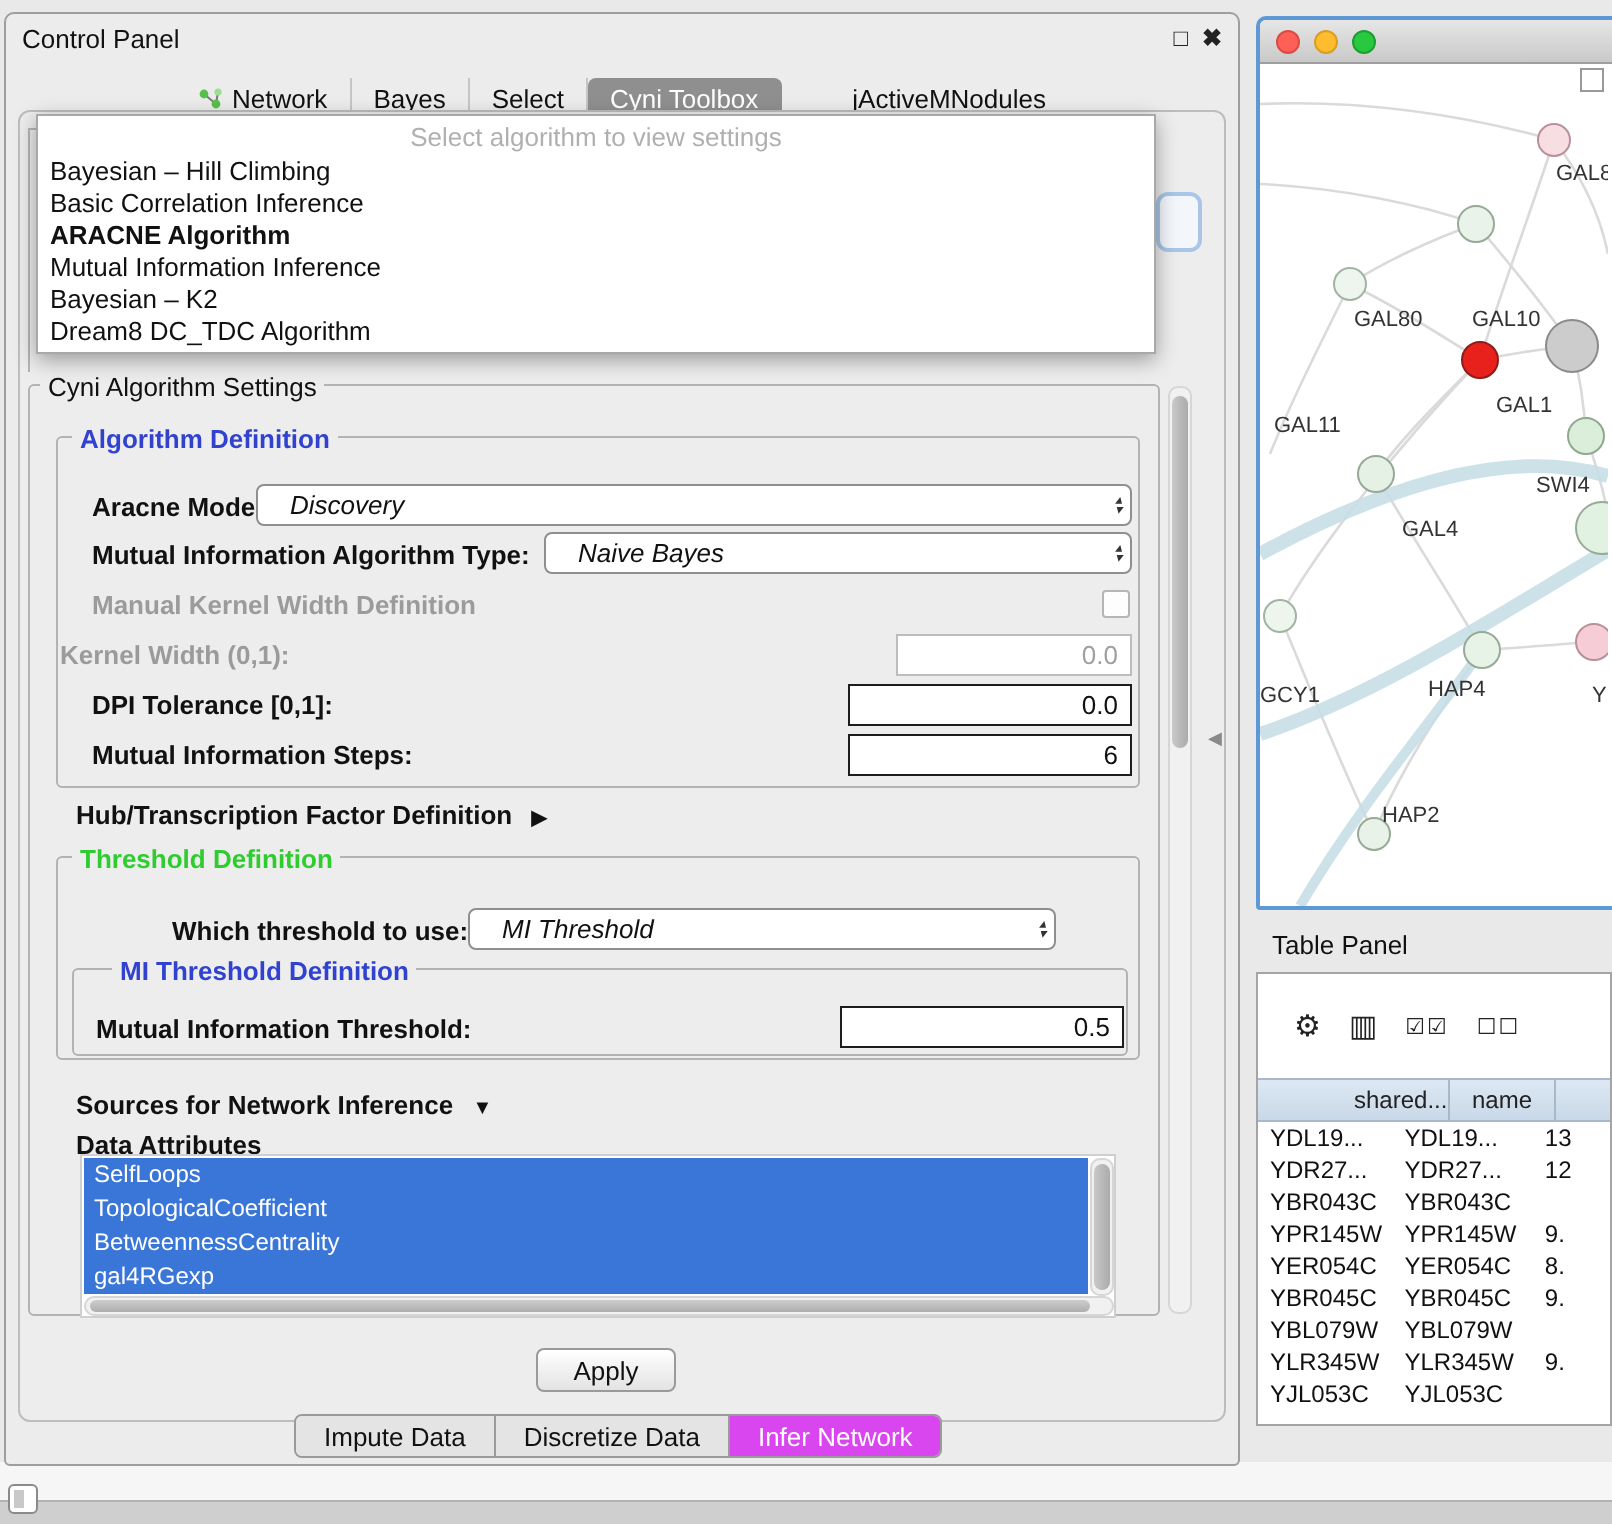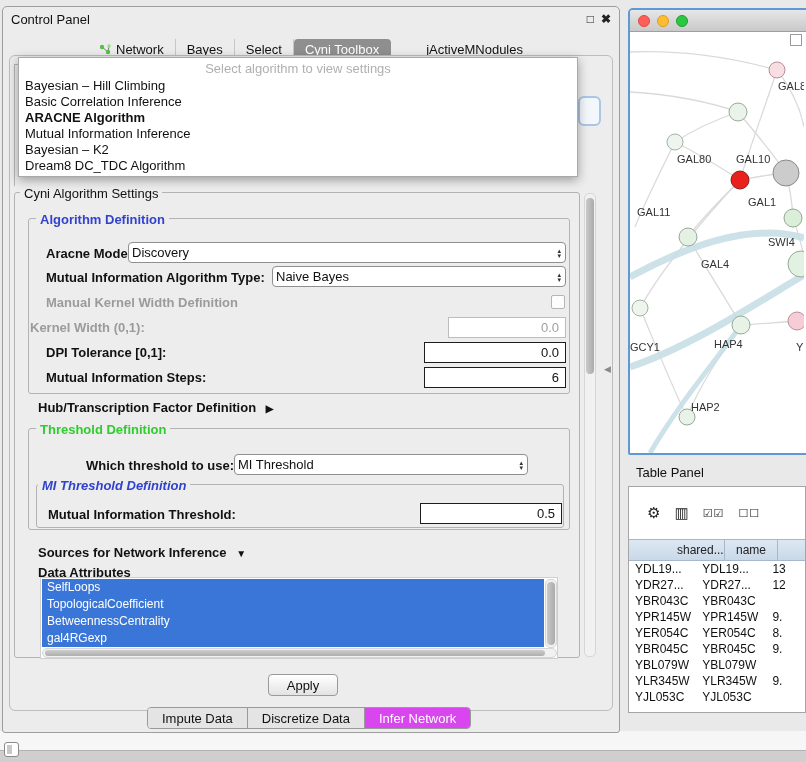--- a/index.html
+++ b/index.html
@@ -40,21 +40,21 @@
   
   .groupbox { border:1px solid #b3b3b3; border-radius:3px; }
   .legend { position:absolute; font-size:13px; background:#ededed; padding:0 4px; white-space:nowrap; }
   .legend.blue { color:#3142cf; font-weight:bold; }
   .legend.green { color:#2ecc2e; font-weight:bold; }
   .legend.plain { color:#111; }
 
   .lbl { position:absolute; font-size:13px; font-weight:bold; color:#111; white-space:nowrap; }
   .lbl.disabled { color:#9b9b9b; }
 
-  .combo { position:absolute; background:#fff; border:1px solid #8f8f8f; border-radius:4px; height:21px; font-size:13px; color:#111; display:flex; align-items:center; padding-left:3px; }
+  .combo { position:absolute; background:#fff; border:1px solid #8f8f8f; border-radius:4px; height:21px; font-size:13px; color:#111; display:flex; align-items:center; padding-left:16px;font-style:italic; }
   .combo .spin { margin-left:auto; margin-right:4px; display:flex; flex-direction:column; font-size:7px; line-height:5px; color:#333; }
 
   .field { position:absolute; height:21px; font-size:13px; text-align:right; padding-right:6px; background:#fff; border:1px solid #1d1d1d; color:#111; font-family:"Liberation Sans",sans-serif; }
   .field.disabled { border:1px solid #bdbdbd; color:#a0a0a0; }
 
   .checkbox { position:absolute; width:14px; height:14px; background:#fdfdfd; border:1px solid #b5b5b5; border-radius:2px; }
 
   .toggle-arrow { font-size:10px; color:#111; }
 
   
@@ -188,21 +188,21 @@
 <span class="lbl" style="left:86px; top:458px;">Which threshold to use:</span>
 <div class="combo" style="left:234px; top:454px; width:294px;">
   <span>MI Threshold</span>
   <span class="spin">
       <span>▴</span>
       <span>▾</span>
     </span>
 </div>
 
 <div class="abs groupbox" style="left:36px; top:484px; width:528px; height:44px;"></div>
-<span class="legend blue abs" style="left:38px; top:478px;font-style:italic;">MI Threshold Definition</span>
+<span class="legend blue abs" style="left:56px; top:478px;">MI Threshold Definition</span>
 <span class="lbl" style="left:48px; top:507px;">Mutual Information Threshold:</span>
 <input class="field" style="left: 420px; top: 503px; width: 142px;" value="0.5">
 
 <span class="lbl" style="left:38px; top:545px;">
   <span>Sources for Network Inference</span>
   <span class="toggle-arrow" style="margin-left:6px;">▼</span>
 </span>
 <span class="lbl" style="left:38px; top:565px;">Data Attributes</span>
 
 <div class="abs attr-list">

